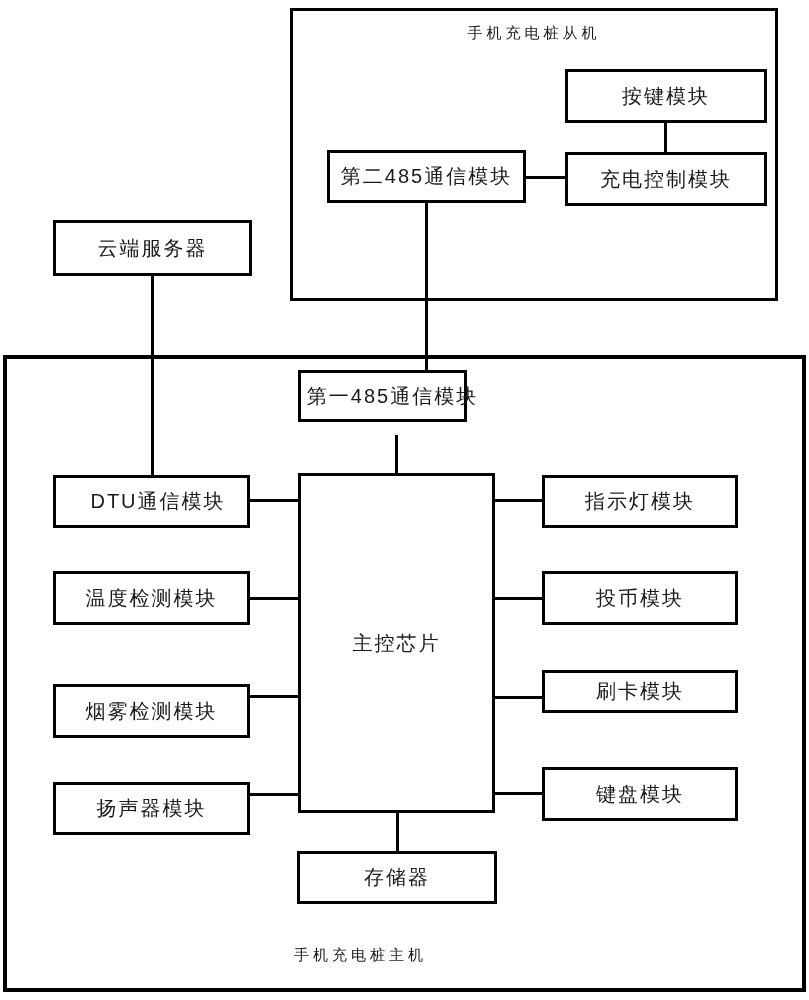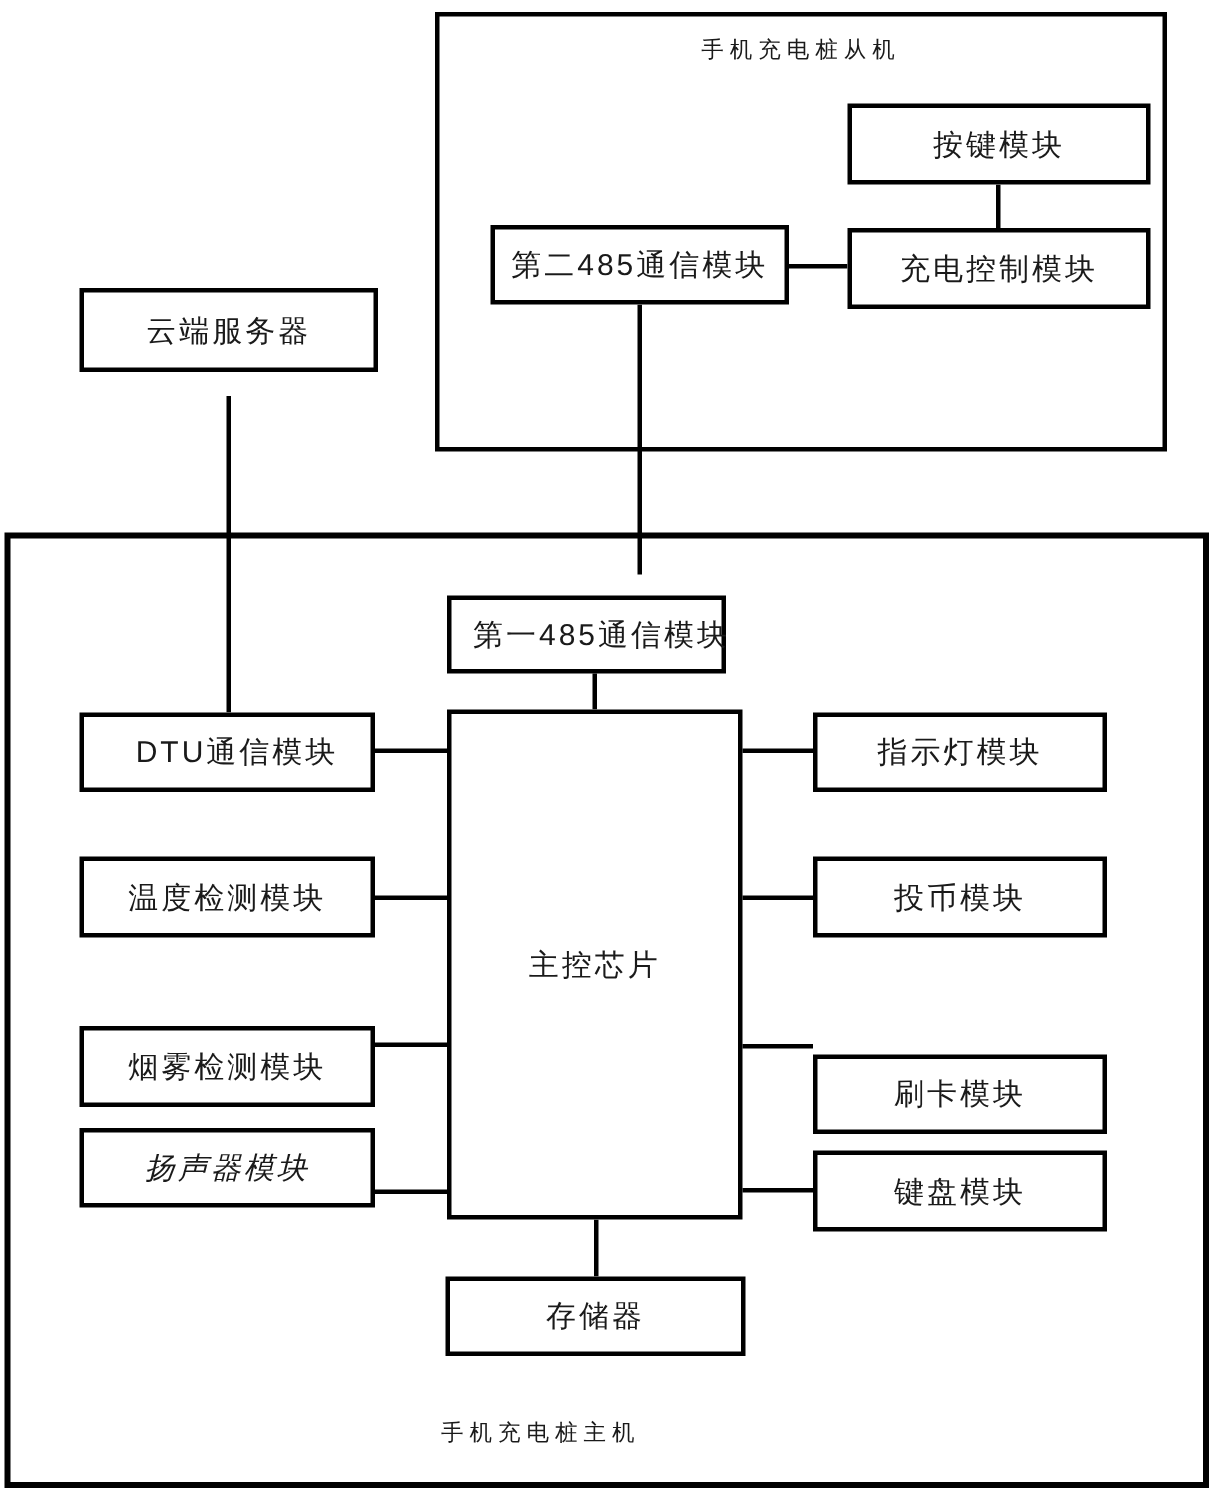--- a/index.html
+++ b/index.html
@@ -53,37 +53,37 @@
   .vline { width: 3px; }
 
   
   .slave-box        { left: 290px; top: 8px;   width: 488px; height: 293px; }
   .slave-title      { left: 290px; top: 24px;  width: 488px; }
   .key-module       { left: 565px; top: 69px;  width: 202px; height: 54px; }
   .second-485       { left: 327px; top: 150px; width: 199px; height: 53px; }
   .charge-control   { left: 565px; top: 152px; width: 202px; height: 54px; }
 
   
-  .cloud-server     { left: 53px;  top: 192px; width: 199px; height: 56px; }
+  .cloud-server     { left: 53px;  top: 220px; width: 199px; height: 56px; }
 
   
   .master-box       { left: 3px;   top: 355px; width: 803px; height: 637px; }
   .master-title     { left: 3px;   top: 946px; width: 715px; }
-  .first-485        { left: 298px; top: 397px; width: 186px; height: 52px; padding-left: 20px; }
+  .first-485        { left: 298px; top: 370px; width: 169px; height: 52px; padding-left: 20px; }
   .main-chip        { left: 298px; top: 473px; width: 197px; height: 340px; }
   .memory           { left: 297px; top: 851px; width: 200px; height: 53px; }
 
   .left-0 { left: 53px; top: 475px; width: 197px; height: 53px; padding-left: 13px; }
   .left-1 { left: 53px; top: 571px; width: 197px; height: 54px; }
   .left-2 { left: 53px; top: 684px; width: 197px; height: 54px; }
-  .left-3 { left: 53px; top: 752px; width: 197px; height: 53px; font-style: italic; }
+  .left-3 { left: 53px; top: 782px; width: 197px; height: 53px; }
 
   .right-0 { left: 542px; top: 475px; width: 196px; height: 53px; }
   .right-1 { left: 542px; top: 571px; width: 196px; height: 54px; }
-  .right-2 { left: 542px; top: 670px; width: 196px; height: 53px; margin-top: 33px; }
+  .right-2 { left: 542px; top: 670px; width: 196px; height: 43px; }
   .right-3 { left: 542px; top: 767px; width: 196px; height: 54px; }
 
   
   .c-key-charge    { left: 664px; top: 123px; height: 29px; }
   .c-485b-charge   { left: 526px; top: 176px; width: 39px; }
   .c-485b-485a     { left: 425px; top: 203px; height: 180px; }
   .c-cloud-dtu     { left: 151px; top: 264px; height: 211px; }
   .c-485a-chip     { left: 395px; top: 435px; height: 38px; }
   .c-chip-memory   { left: 396px; top: 813px; height: 38px; }
 

